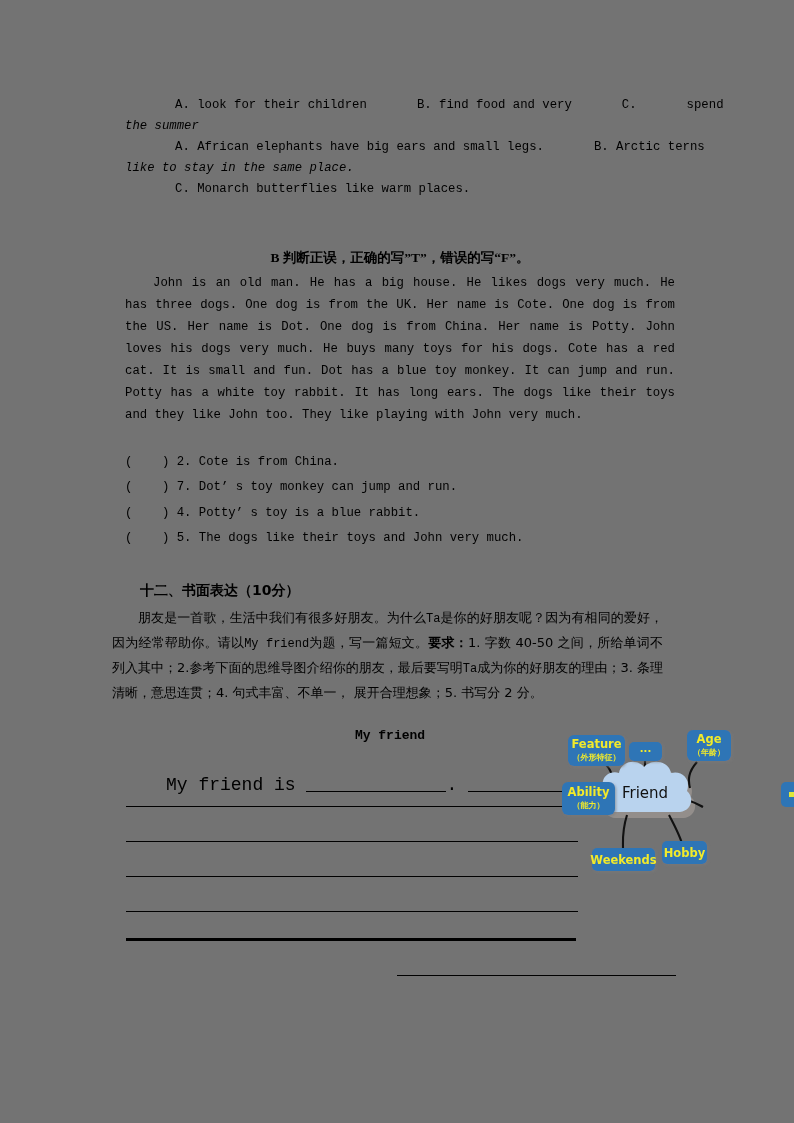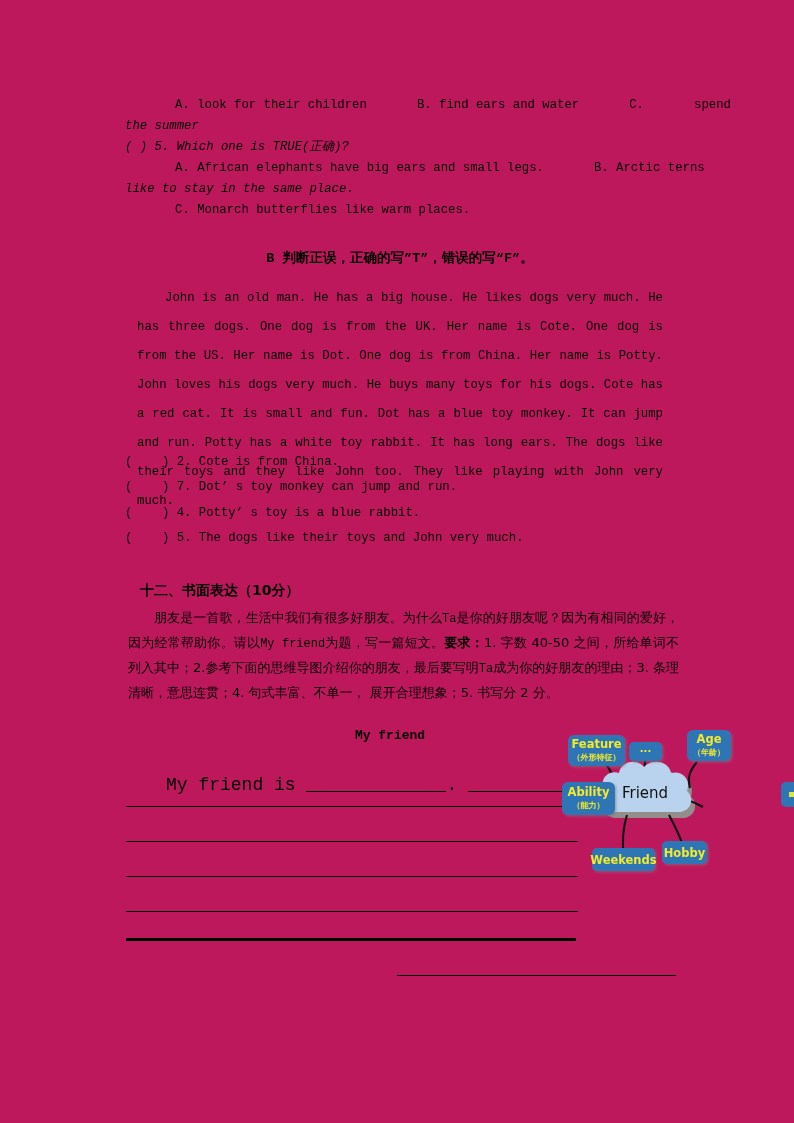--- a/index.html
+++ b/index.html
@@ -8,21 +8,21 @@
     padding: 0;
     background: #ffffff;
   }
   body {
     font-family: "Liberation Serif", serif;
   }
   .page {
     position: relative;
     width: 794px;
     height: 1123px;
-    background: #be185d;
+    background: #737373;
     overflow: hidden;
     margin: 0 auto;
   }
 
   
   .mono {
     font-family: "Liberation Mono", "DejaVu Sans Mono", monospace;
     font-size: 12.3px;
     color: #000;
     line-height: 21px;
@@ -44,39 +44,39 @@
   .indent-line { text-indent: 50px; }
   .flush-line  { text-indent: 0; font-style: italic; }
 
   
   .sec-b-head {
     position: absolute;
     left: 125px;
     top: 249px;
     width: 550px;
     text-align: center;
-    font-family: Liberation Mono, monospace;
+    font-family: Liberation Serif, serif;
     font-weight: bold;
     font-size: 13.5px;
     color: #000;
   }
 
   
   .passage {
     position: absolute;
     left: 125px;
     top: 272px;
     width: 550px;
   }
   .passage p {
-    margin: 12px;
+    margin: 0;
     text-align: justify;
     text-align-last: left;
     text-indent: 28px;
-    line-height: 29px;
+    line-height: 22px;
   }
 
   
   .tf-list {
     position: absolute;
     left: 125px;
     top: 450px;
     width: 550px;
   }
   .tf-item {
@@ -92,21 +92,21 @@
     font-family: "DejaVu Sans", sans-serif;
     font-weight: bold;
     font-size: 14px;
     color: #000;
     margin-left: 16px;
   }
 
   
   .instr {
     position: absolute;
-    left: 128px;
+    left: 112px;
     top: 606px;
     width: 551px;
   }
   .instr p {
     margin: 0;
     text-indent: 26px;
     text-align: justify;
     text-align-last: left;
     font-family: "DejaVu Sans", sans-serif;
     font-size: 13px;
@@ -184,26 +184,25 @@
   }
 </style>
 </head>
 <body>
 
 <div class="page">
 
   <div class="mc-block mono">
     <div class="line-justify indent-line">
       <span>A. look for their children</span>
-      <span>B. find ears and water</span>
+      <span>B. find food and very</span>
       <span>C.</span>
       <span>spend</span>
     </div>
     <div class="flush-line">the summer</div>
-    <div class="flush-line">(     ) 5. Which one is TRUE(正确)?</div>
     <div class="line-justify indent-line">
       <span>A.  African  elephants  have  big  ears  and  small  legs.</span>
       <span>B.  Arctic  terns</span>
     </div>
     <div class="flush-line">like to stay in the same place.</div>
     <div class="indent-line">C. Monarch butterflies like warm places.</div>
   </div>
 
   <div class="sec-b-head">B 判断正误，正确的写”T”，错误的写“F”。</div>
 

